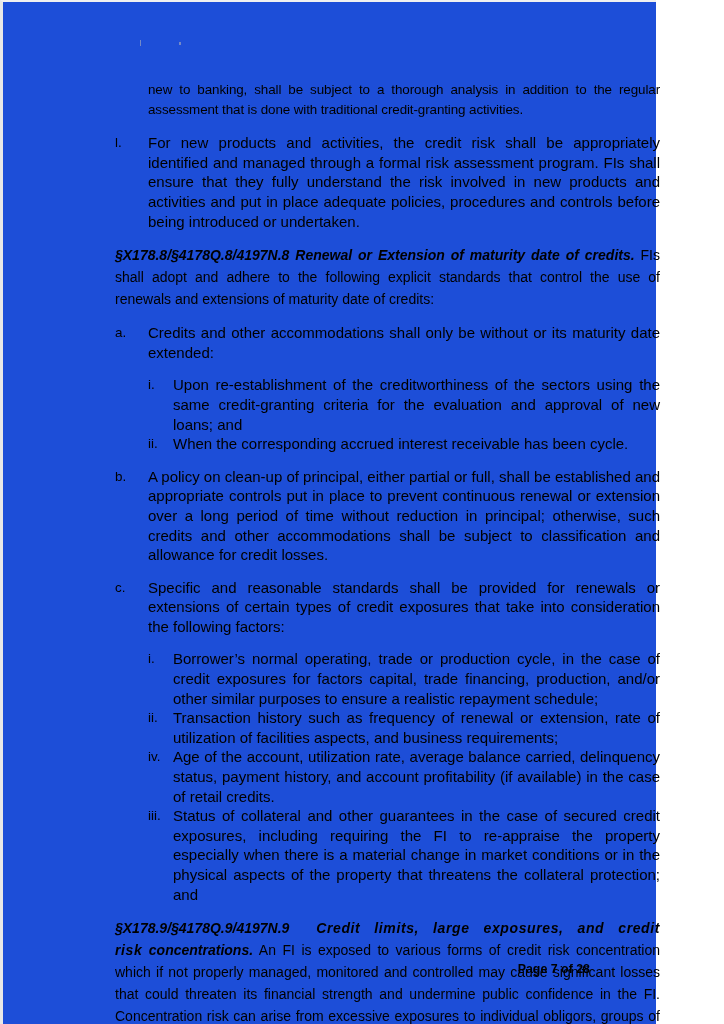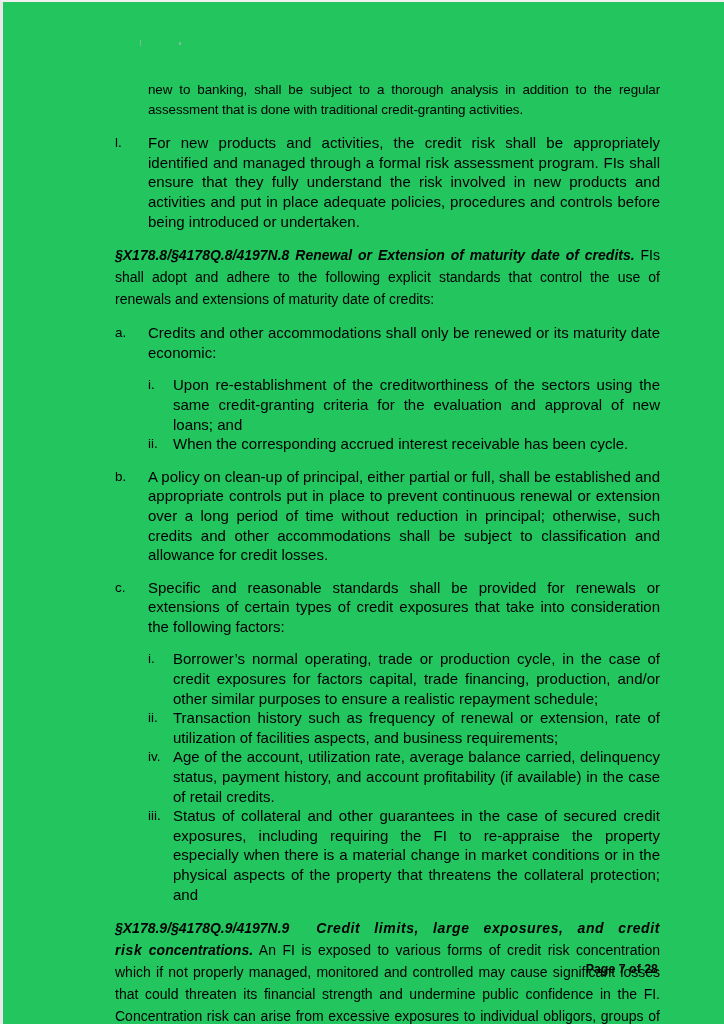--- a/index.html
+++ b/index.html
@@ -11,23 +11,23 @@
     width: 724px;
     height: 1024px;
     overflow: hidden;
     font-family: "Liberation Sans", sans-serif;
     color: #000000;
   }
 
   
   #page-sheet {
     position: relative;
-    width: 724px;
+    width: 656px;
     height: 1024px;
-    background: #22c55e;
+    background: #1d4ed8;
     box-sizing: border-box;
     border-left: 3px solid #e8e8e8;
     border-top: 2px solid #f0f0f0;
   }
 
   
   .speck {
     position: absolute;
     background: #b9b9b9;
     opacity: .55;
@@ -138,21 +138,21 @@
       <span class="marker">l.</span>
       <span class="body-txt">For new products and activities, the credit risk shall be appropriately identified and managed through a formal risk assessment program.   FIs shall ensure that they fully understand the risk involved in new products and activities and put in place adequate policies, procedures and controls before being introduced or undertaken.</span>
     </div>
 
     <div class="heading-block">
       <span class="sec-ref">§X178.8/§4178Q.8/4197N.8</span><span>&nbsp;</span><span class="sec-title">Renewal or Extension of maturity date of credits.</span><span class="sec-body"> FIs shall adopt and adhere to the following explicit standards that control the use of renewals and extensions of maturity date of credits:</span>
     </div>
 
     <div class="row lvl1">
       <span class="marker">a.</span>
-      <span class="body-txt">Credits and other accommodations shall only be renewed or its maturity date economic:</span>
+      <span class="body-txt">Credits and other accommodations shall only be without or its maturity date extended:</span>
     </div>
 
     <div class="lvl2-group">
       <div class="row lvl2">
         <span class="marker">i.</span>
         <span class="body-txt">Upon re-establishment of the creditworthiness of the sectors using the same credit-granting criteria for the evaluation and approval of new loans; and</span>
       </div>
       <div class="row lvl2">
         <span class="marker">ii.</span>
         <span class="body-txt">When the corresponding accrued interest receivable has been cycle.</span>

